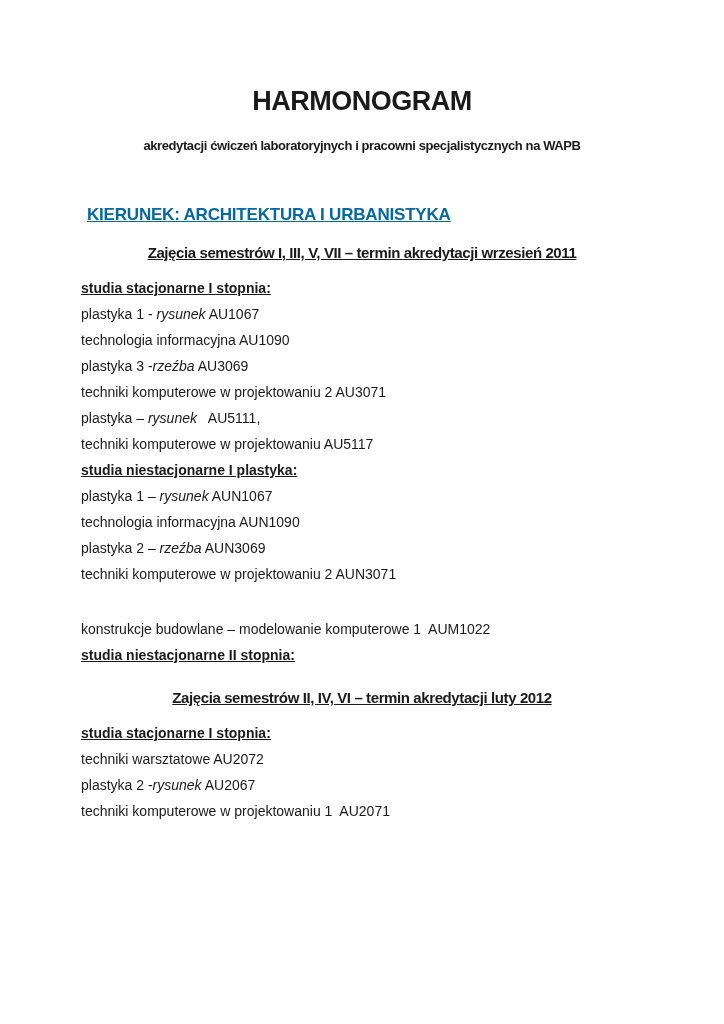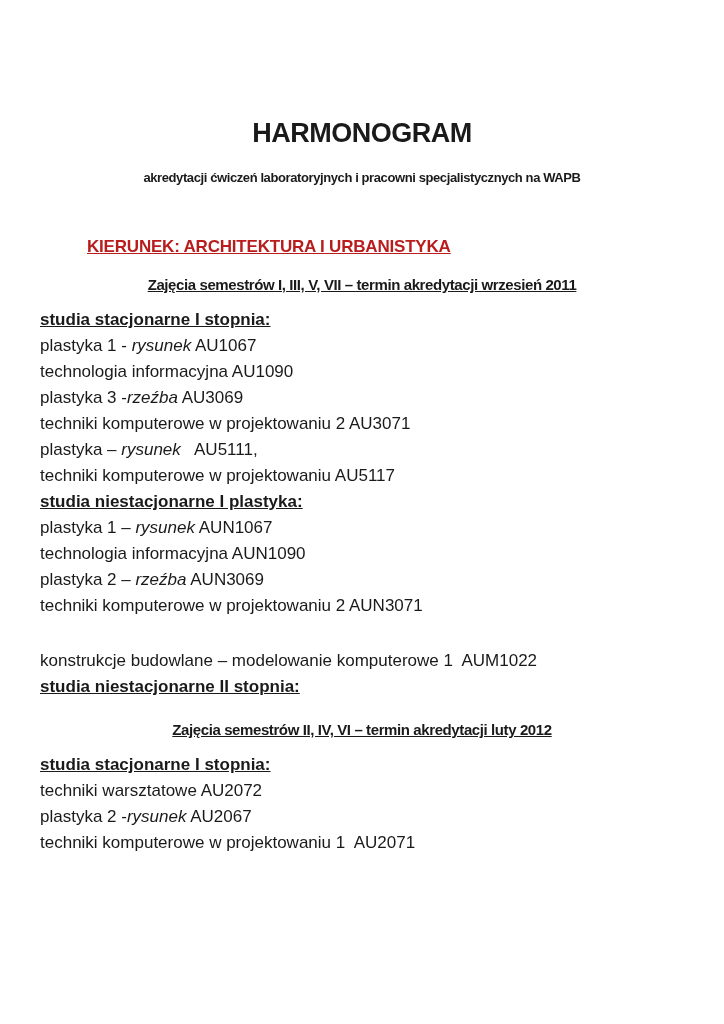--- a/index.html
+++ b/index.html
@@ -2,21 +2,21 @@
 <html><head>
 <meta charset="utf-8">
 <style>
   html, body { margin: 0; padding: 0; background: #ffffff; }
   .page {
     position: relative;
     width: 724px;
     height: 1024px;
     background: #ffffff;
     box-sizing: border-box;
-    padding-top: 120px;
+    padding-top: 88px;
     overflow: hidden;
     font-family: "Liberation Sans", sans-serif;
     color: #1a1a1a;
   }
   .title {
     margin: 0;
     text-align: center;
     font-size: 27px;
     font-weight: bold;
     line-height: 1;
@@ -42,40 +42,40 @@
     margin: 18px 0 0;
     text-align: center;
     font-size: 15px;
     font-weight: bold;
     line-height: 19px;
     text-decoration: underline;
     letter-spacing: -0.4px;
   }
   .block2 .section-heading { margin-top: 20px; }
   .group > p {
-    margin: 0 40px 0 40px;
-    font-size: 17px;
+    margin: 0 40px 0 81px;
+    font-size: 14px;
     line-height: 26px;
     white-space: pre-wrap;
   }
   .section-heading + .group > .group-label { margin-top: 13px; }
   .group.gap { margin-top: 29px; }
   .group-label {
     font-weight: bold;
     text-decoration: underline;
   }
   .it { font-style: italic; }
 </style>
 </head>
 <body>
 
 <div class="page" style="background: rgb(255, 255, 255); color: rgb(26, 26, 26);">
   <h1 class="title">HARMONOGRAM</h1>
   <p class="subtitle">akredytacji ćwiczeń laboratoryjnych i pracowni specjalistycznych na WAPB</p>
-  <h2 class="kierunek" style="color: #b91c1c;">KIERUNEK: ARCHITEKTURA I URBANISTYKA</h2>
+  <h2 class="kierunek" style="color: #0369a1;">KIERUNEK: ARCHITEKTURA I URBANISTYKA</h2>
   <div id="blocks">
       <div class="block">
         <h3 class="section-heading">Zajęcia semestrów I, III, V, VII – termin akredytacji wrzesień 2011</h3>
         <div class="group">
           <p class="group-label">studia stacjonarne I stopnia:</p>
           <p class="line"><span>plastyka 1 - </span><span class="it">rysunek</span><span> AU1067</span></p>
           <p class="line"><span>technologia informacyjna AU1090</span></p>
           <p class="line"><span>plastyka 3 -</span><span class="it">rzeźba</span><span> AU3069</span></p>
           <p class="line"><span>techniki komputerowe w projektowaniu 2 AU3071</span></p>
           <p class="line"><span>plastyka – </span><span class="it">rysunek</span><span>   AU5111,</span></p>

